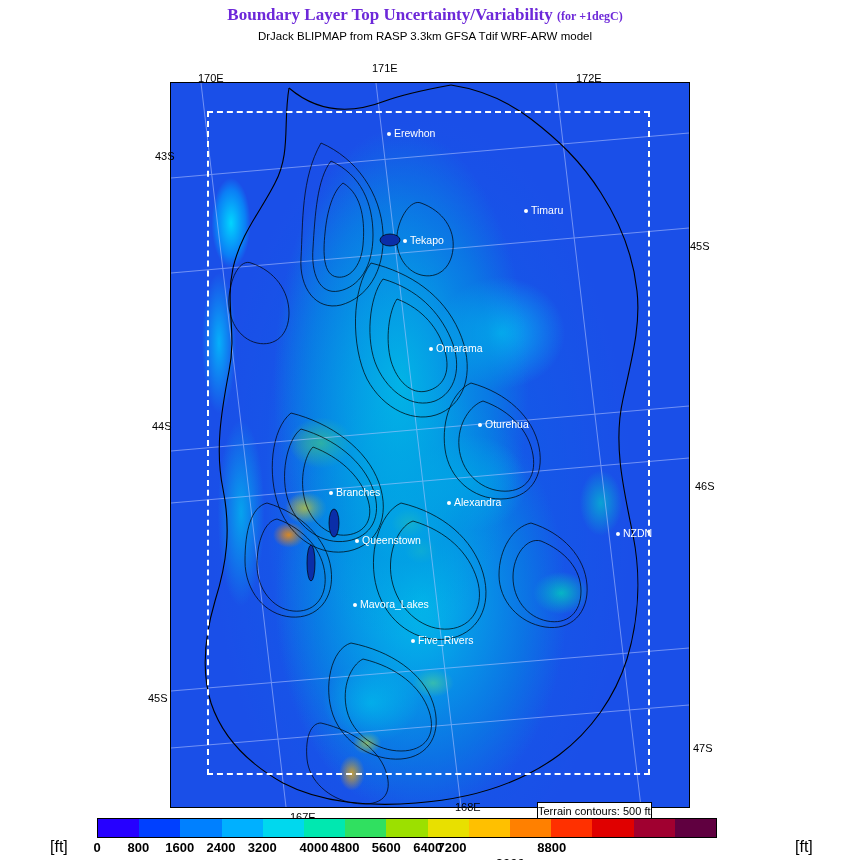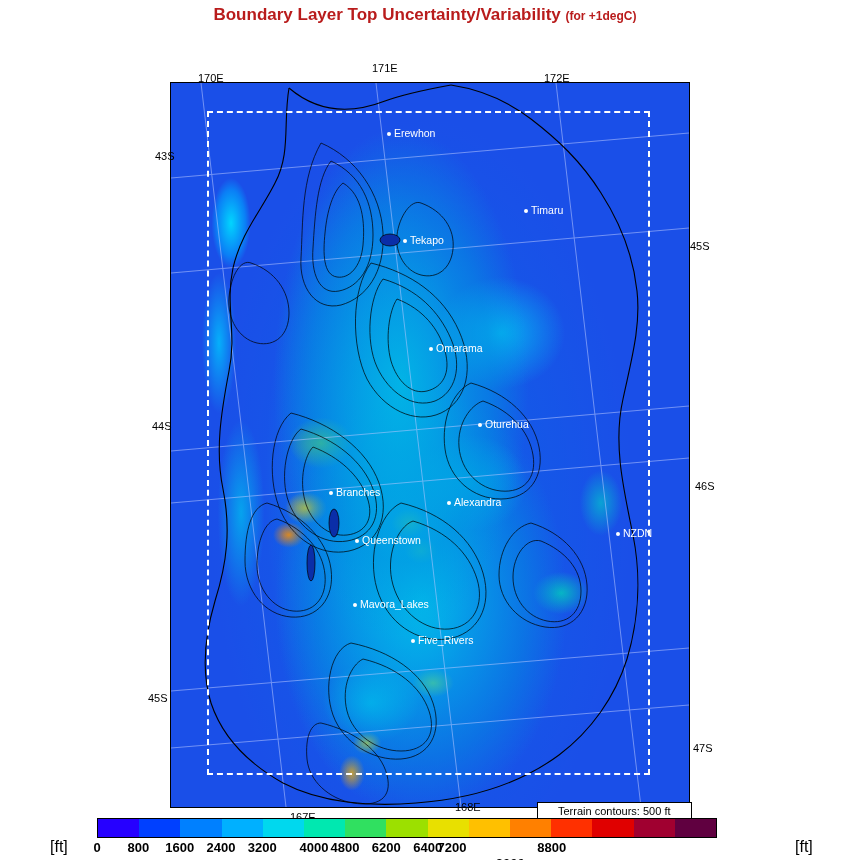--- a/index.html
+++ b/index.html
@@ -1,20 +1,20 @@
 <!DOCTYPE html>
 <html><head>
 <meta charset="utf-8">
 <style>
   html,body{margin:0;padding:0;background:#ffffff;}
   body{width:850px;height:860px;font-family:"Liberation Sans",sans-serif;position:relative;overflow:hidden;}
 
   
   #title-block{position:absolute;left:0;top:0;width:850px;text-align:center;}
-  .title-line1{font-size:17px;font-weight:bold;color:#b91c1c;margin-top:5px;line-height:20px;}
+  .title-line1{font-size:17px;font-weight:bold;color:#6d28d9;margin-top:5px;line-height:20px;font-family:Liberation Serif, serif;}
   .title-line1 .suffix{font-size:12px;font-weight:bold;}
   .title-line2{font-size:16px;color:#000;margin-top:3px;line-height:19px;}
   .title-line2 .small{font-size:11px;}
   .title-line3{font-size:11.5px;color:#000;margin-top:3px;line-height:14px;}
 
   
   #map-frame{position:absolute;left:170px;top:82px;width:520px;height:726px;border:1px solid #000;box-sizing:border-box;overflow:hidden;background:#4d7c0f;}
   #map-canvas{position:absolute;left:0;top:0;width:518px;height:724px;}
 
   
@@ -27,37 +27,38 @@
   #coast{position:absolute;left:0;top:0;}
 
   
   .city{position:absolute;color:#ffffff;font-size:10.5px;white-space:nowrap;line-height:11px;}
   .city .dot{display:inline-block;width:4px;height:4px;background:#ffffff;border-radius:50%;vertical-align:middle;margin-right:3px;}
 
   
   .axlabel{position:absolute;font-size:11px;color:#000;white-space:nowrap;}
 
   
-  #contour-note{position:absolute;left:537px;top:802px;background:#ffffff;border:1px solid #000;font-size:11px;padding:2px 20px;color:#000;}
+  #contour-note{position:absolute;left:537px;top:802px;background:#ffffff;border:1px solid #000;font-size:11px;padding:2px 0;color:#000;}
 
   
   #colorbar-wrap{position:absolute;left:0;top:818px;width:850px;height:42px;}
   #cb-bar{position:absolute;left:97px;top:0px;width:620px;height:20px;border:1px solid #000;box-sizing:border-box;display:flex;}
   #cb-bar div{flex:1 1 auto;height:100%;}
   .cb-tick{position:absolute;top:22px;font-size:13px;font-weight:bold;color:#000;transform:translateX(-50%);}
   .cb-unit{position:absolute;top:20px;font-size:16px;color:#000;}
 </style>
 </head>
 <body>
 
 <div id="title-block">
   <div class="title-line1">
     <span>Boundary Layer Top Uncertainty/Variability</span>
     <span class="suffix">(for +1degC)</span>
   </div>
+  <div class="title-line3">DrJack BLIPMAP from RASP 3.3km GFSA Tdif WRF-ARW model</div>
 </div>
 
 <div id="map-frame">
   <div id="map-canvas">
 
     <div class="layer" style="background:
            radial-gradient(ellipse 120px 200px at 30px 120px, #1a4fe8 0%, #1a4fe8 100%),
            linear-gradient(#1f53ef,#1f53ef);"></div>
 
     <div class="layer" style="background:
@@ -154,21 +155,21 @@
         <div class="city" style="left: 184px; top: 452px;"><span class="dot"></span><span>Queenstown</span></div>
         <div class="city" style="left: 182px; top: 516px;"><span class="dot"></span><span>Mavora_Lakes</span></div>
         <div class="city" style="left: 240px; top: 552px;"><span class="dot"></span><span>Five_Rivers</span></div>
       </div>
   </div>
 </div>
 
 <div id="axis-labels">
     <div class="axlabel" style="left: 198px; top: 72px;">170E</div>
     <div class="axlabel" style="left: 372px; top: 62px;">171E</div>
-    <div class="axlabel" style="left: 544px; top: 72px;">172E</div>
+    <div class="axlabel" style="left: 576px; top: 72px;">172E</div>
     <div class="axlabel" style="left: 290px; top: 811px;">167E</div>
     <div class="axlabel" style="left: 455px; top: 801px;">168E</div>
     <div class="axlabel" style="left: 155px; top: 150px;">43S</div>
     <div class="axlabel" style="left: 690px; top: 240px;">45S</div>
     <div class="axlabel" style="left: 152px; top: 420px;">44S</div>
     <div class="axlabel" style="left: 695px; top: 480px;">46S</div>
     <div class="axlabel" style="left: 148px; top: 692px;">45S</div>
     <div class="axlabel" style="left: 693px; top: 742px;">47S</div>
   </div>
 
@@ -195,19 +196,19 @@
       <div style="background: rgb(96, 0, 64);"></div>
     </div>
   <div id="cb-ticks">
       <div class="cb-tick" style="left: 97px;">0</div>
       <div class="cb-tick" style="left: 138.333px;">800</div>
       <div class="cb-tick" style="left: 179.667px;">1600</div>
       <div class="cb-tick" style="left: 221px;">2400</div>
       <div class="cb-tick" style="left: 262.333px;">3200</div>
       <div class="cb-tick" style="left: 314px;">4000</div>
       <div class="cb-tick" style="left: 345px;">4800</div>
-      <div class="cb-tick" style="left: 386.333px;">6200</div>
+      <div class="cb-tick" style="left: 386.333px;">5600</div>
       <div class="cb-tick" style="left: 427.667px;">6400</div>
       <div class="cb-tick" style="left: 452px;">7200</div>
       <div class="cb-tick" style="left: 510.333px; margin-top: 16px;">8000</div>
       <div class="cb-tick" style="left: 551.667px;">8800</div>
     </div>
 </div>
 
 </body></html>

